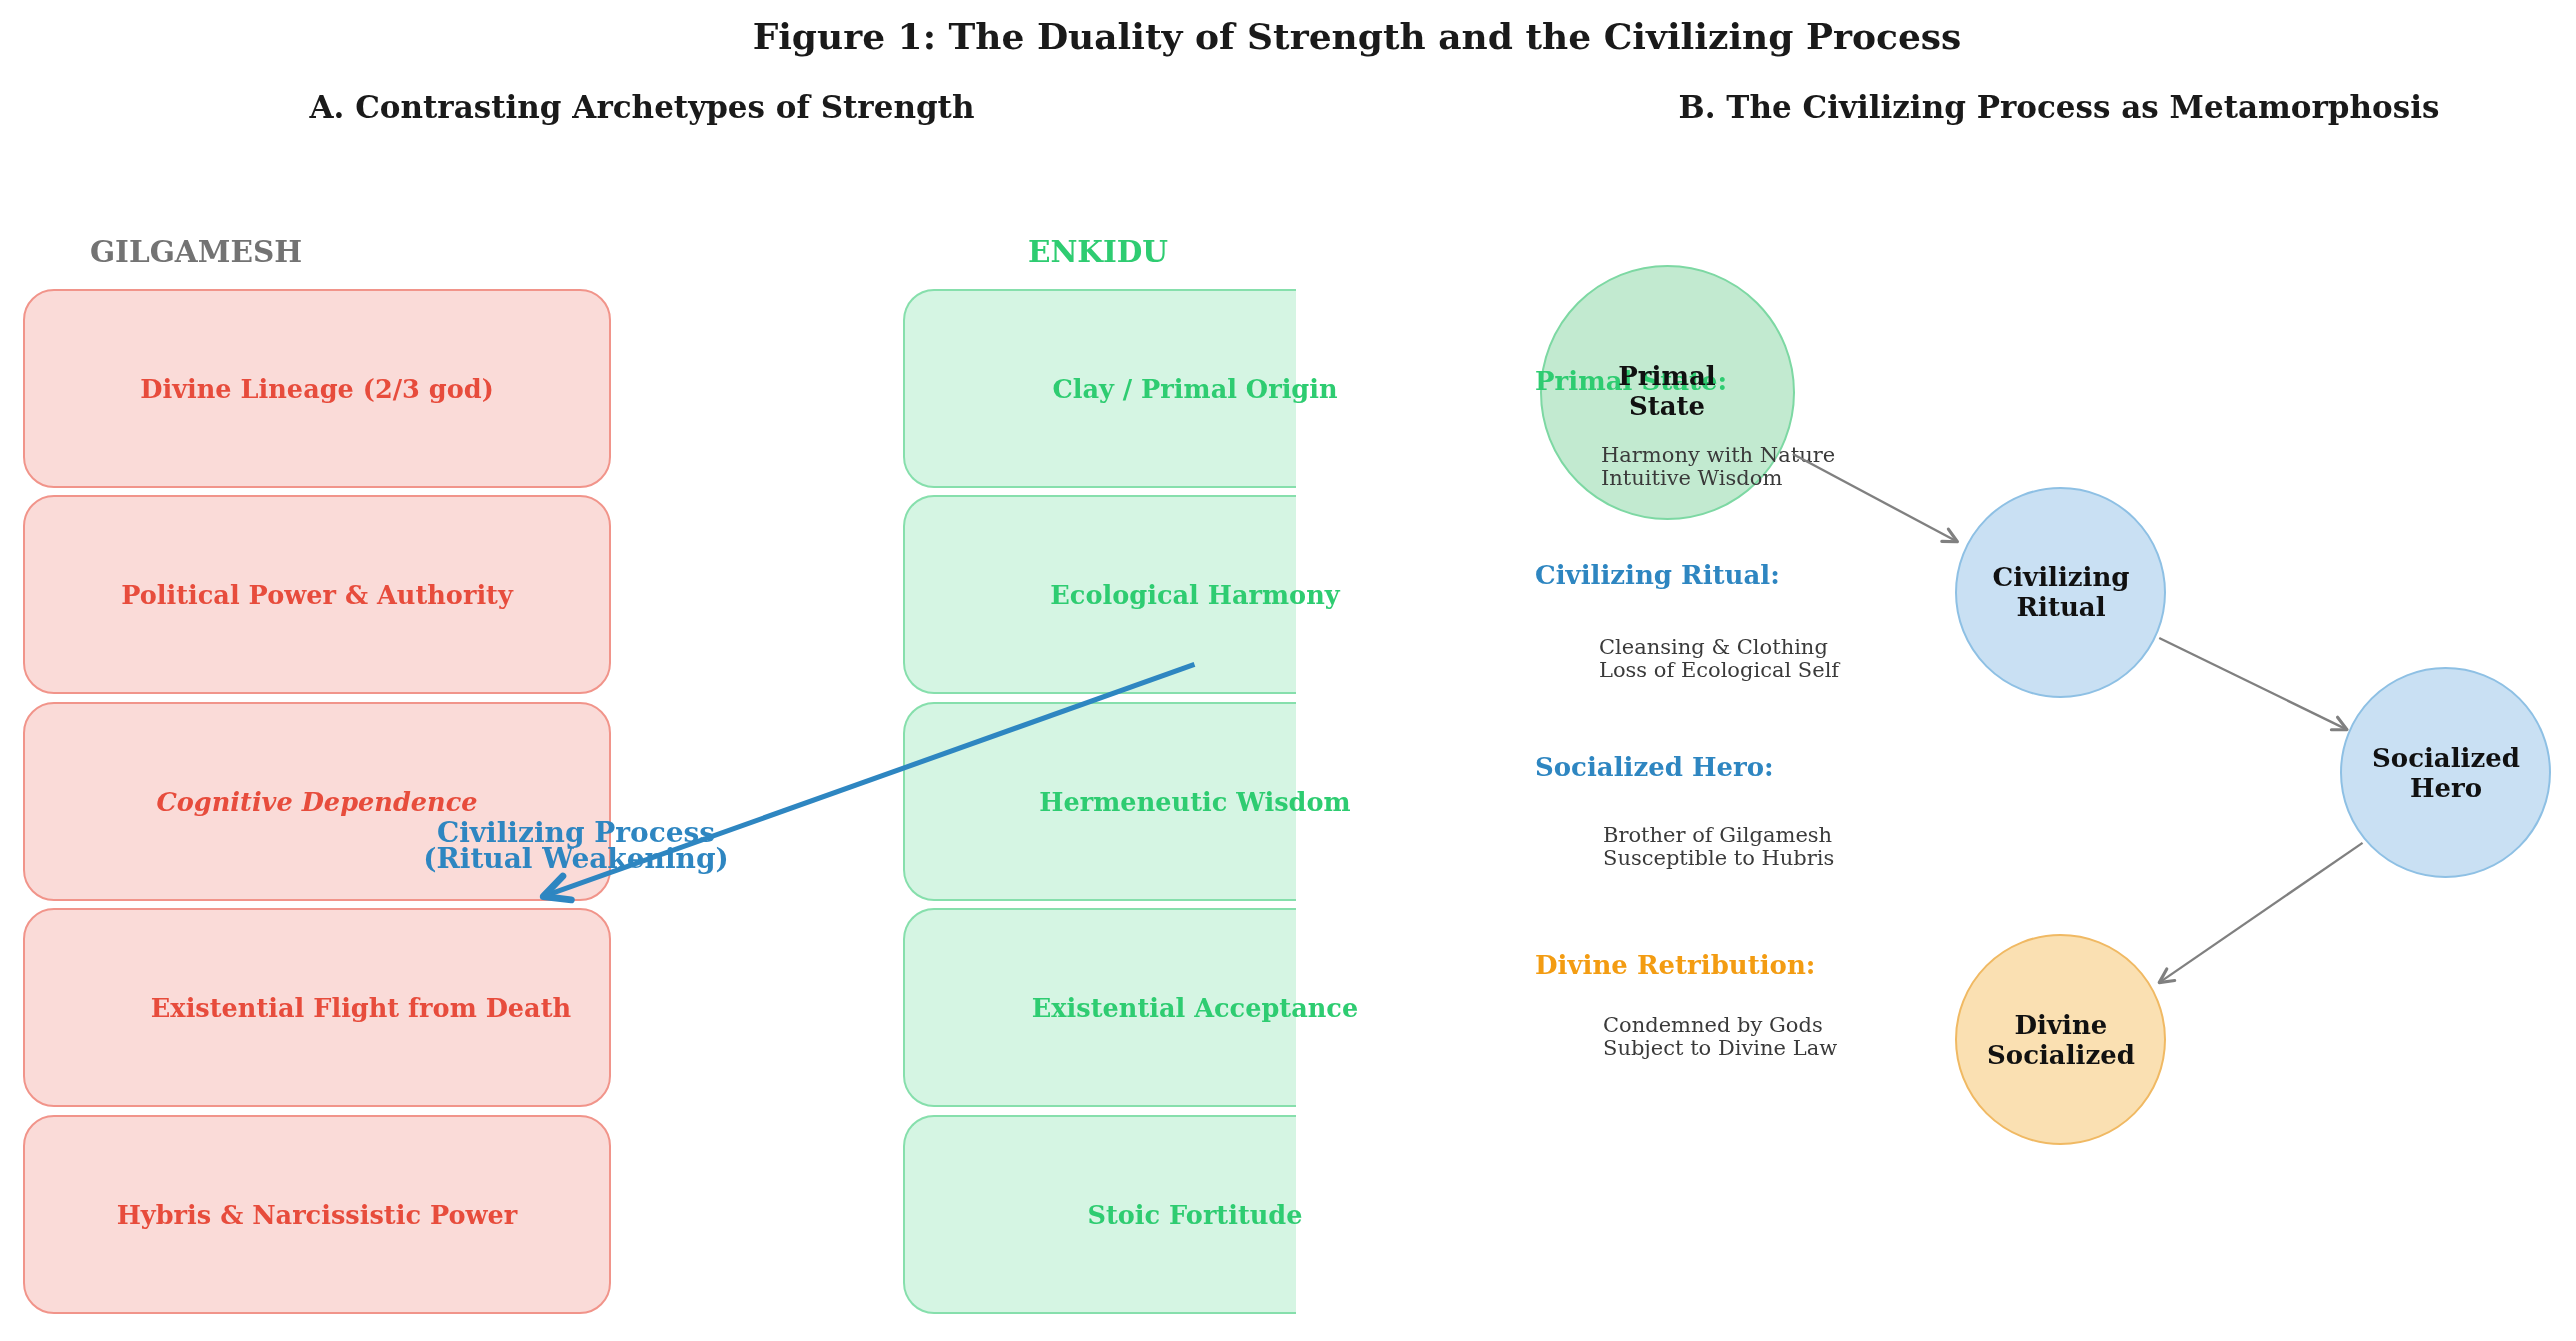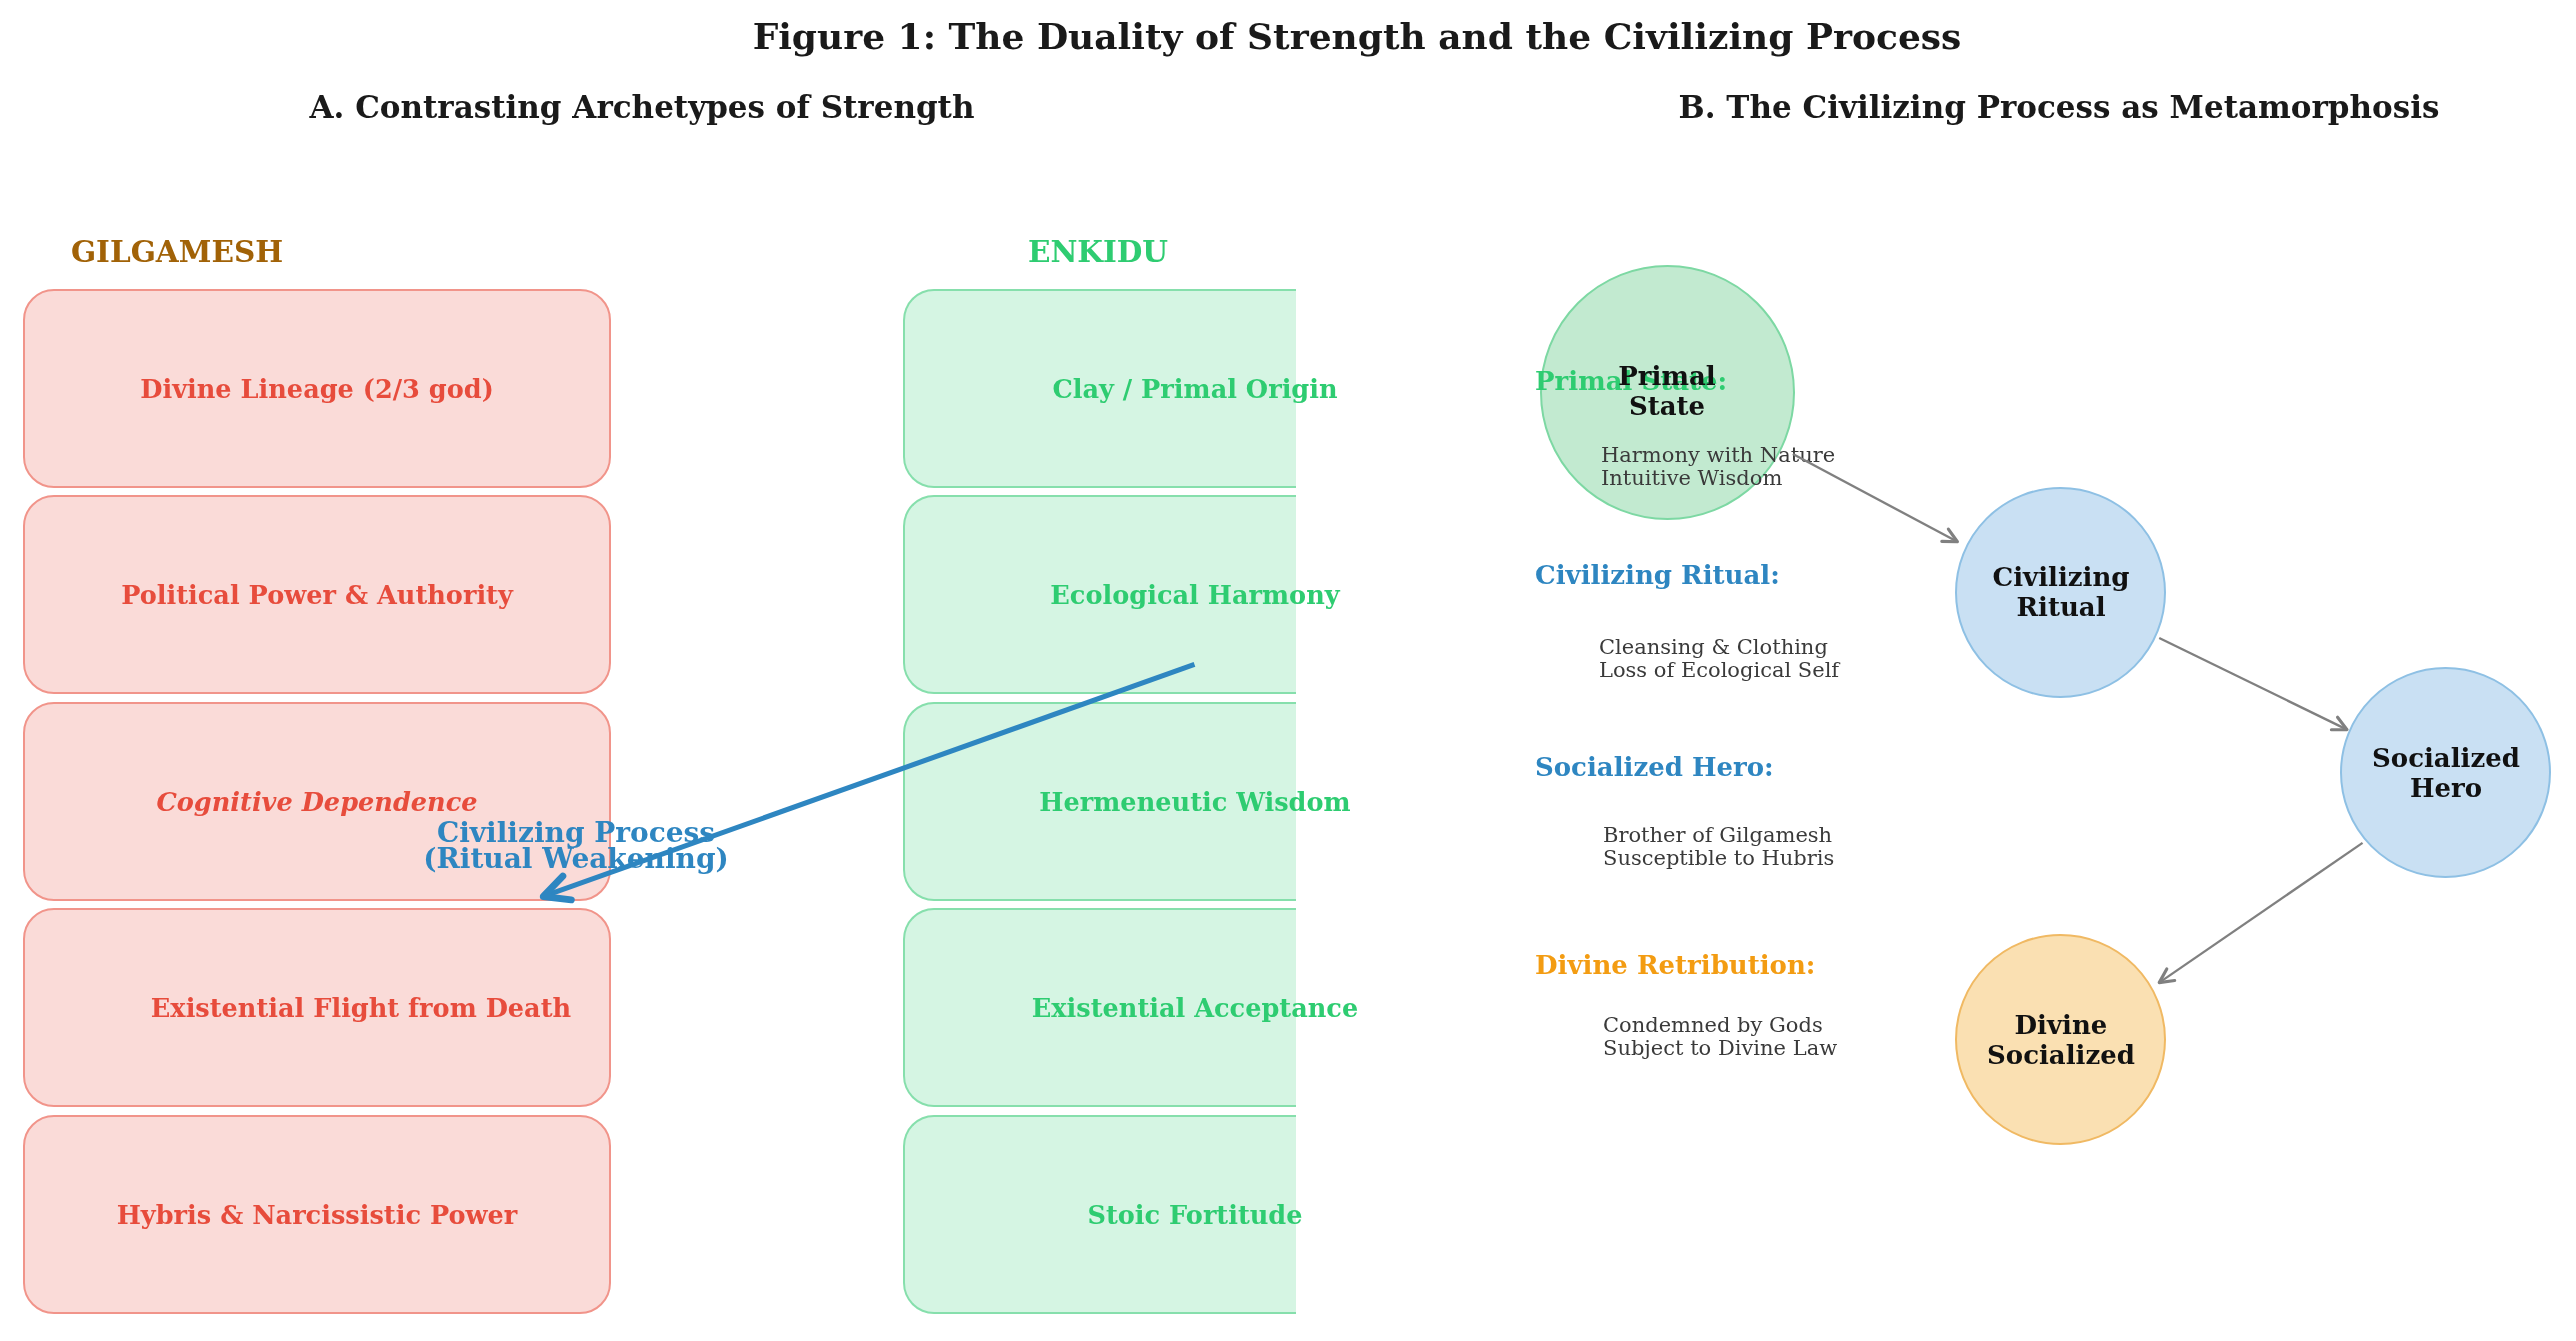--- a/index.html
+++ b/index.html
@@ -26,21 +26,21 @@
 
 <div class="fig">
 
   <div class="title abs" style="left:1357px;top:36px;">Figure 1: The Duality of Strength and the Civilizing Process</div>
 
   <div class="ptitle abs" style="left:642px;top:107px;">A. Contrasting Archetypes of Strength</div>
 
   <div class="ptitle abs" style="left:2059px;top:107px;">B. The Civilizing Process as Metamorphosis</div>
 
   <div id="panelA">
-      <div class="colhead abs" style="left: 177px; top: 251px; color: #a16207;">GILGAMESH</div>
+      <div class="colhead abs" style="left: 196px; top: 251px; color: #737373;">GILGAMESH</div>
       <div class="boxfill" style="left: 23px; top: 289px; width: 588px; height: 199px; background: rgb(250, 219, 216); border: 2.3px solid rgb(241, 148, 138); border-radius: 31px;"></div>
       <div class="boxtext" style="left: 23px; top: 289px; width: 588px; height: 199px; color: rgb(231, 76, 60);">Divine Lineage (2/3 god)</div>
       <div class="boxfill" style="left: 23px; top: 495px; width: 588px; height: 199px; background: rgb(250, 219, 216); border: 2.3px solid rgb(241, 148, 138); border-radius: 31px;"></div>
       <div class="boxtext" style="left: 23px; top: 495px; width: 588px; height: 199px; color: rgb(231, 76, 60);">Political Power &amp; Authority</div>
       <div class="boxfill" style="left: 23px; top: 702px; width: 588px; height: 199px; background: rgb(250, 219, 216); border: 2.3px solid rgb(241, 148, 138); border-radius: 31px;"></div>
       <div class="boxtext" style="left: 23px; top: 702px; width: 588px; height: 199px; color: rgb(231, 76, 60); font-style: italic;">Cognitive Dependence</div>
       <div class="boxfill" style="left: 23px; top: 908px; width: 588px; height: 199px; background: rgb(250, 219, 216); border: 2.3px solid rgb(241, 148, 138); border-radius: 31px;"></div>
       <div class="boxtext" style="left: 23px; top: 908px; width: 588px; height: 199px; color: rgb(231, 76, 60); padding-left: 44px;">Existential Flight from Death</div>
       <div class="boxfill" style="left: 23px; top: 1115px; width: 588px; height: 199px; background: rgb(250, 219, 216); border: 2.3px solid rgb(241, 148, 138); border-radius: 31px;"></div>
       <div class="boxtext" style="left: 23px; top: 1115px; width: 588px; height: 199px; color: rgb(231, 76, 60);">Hybris &amp; Narcissistic Power</div>

